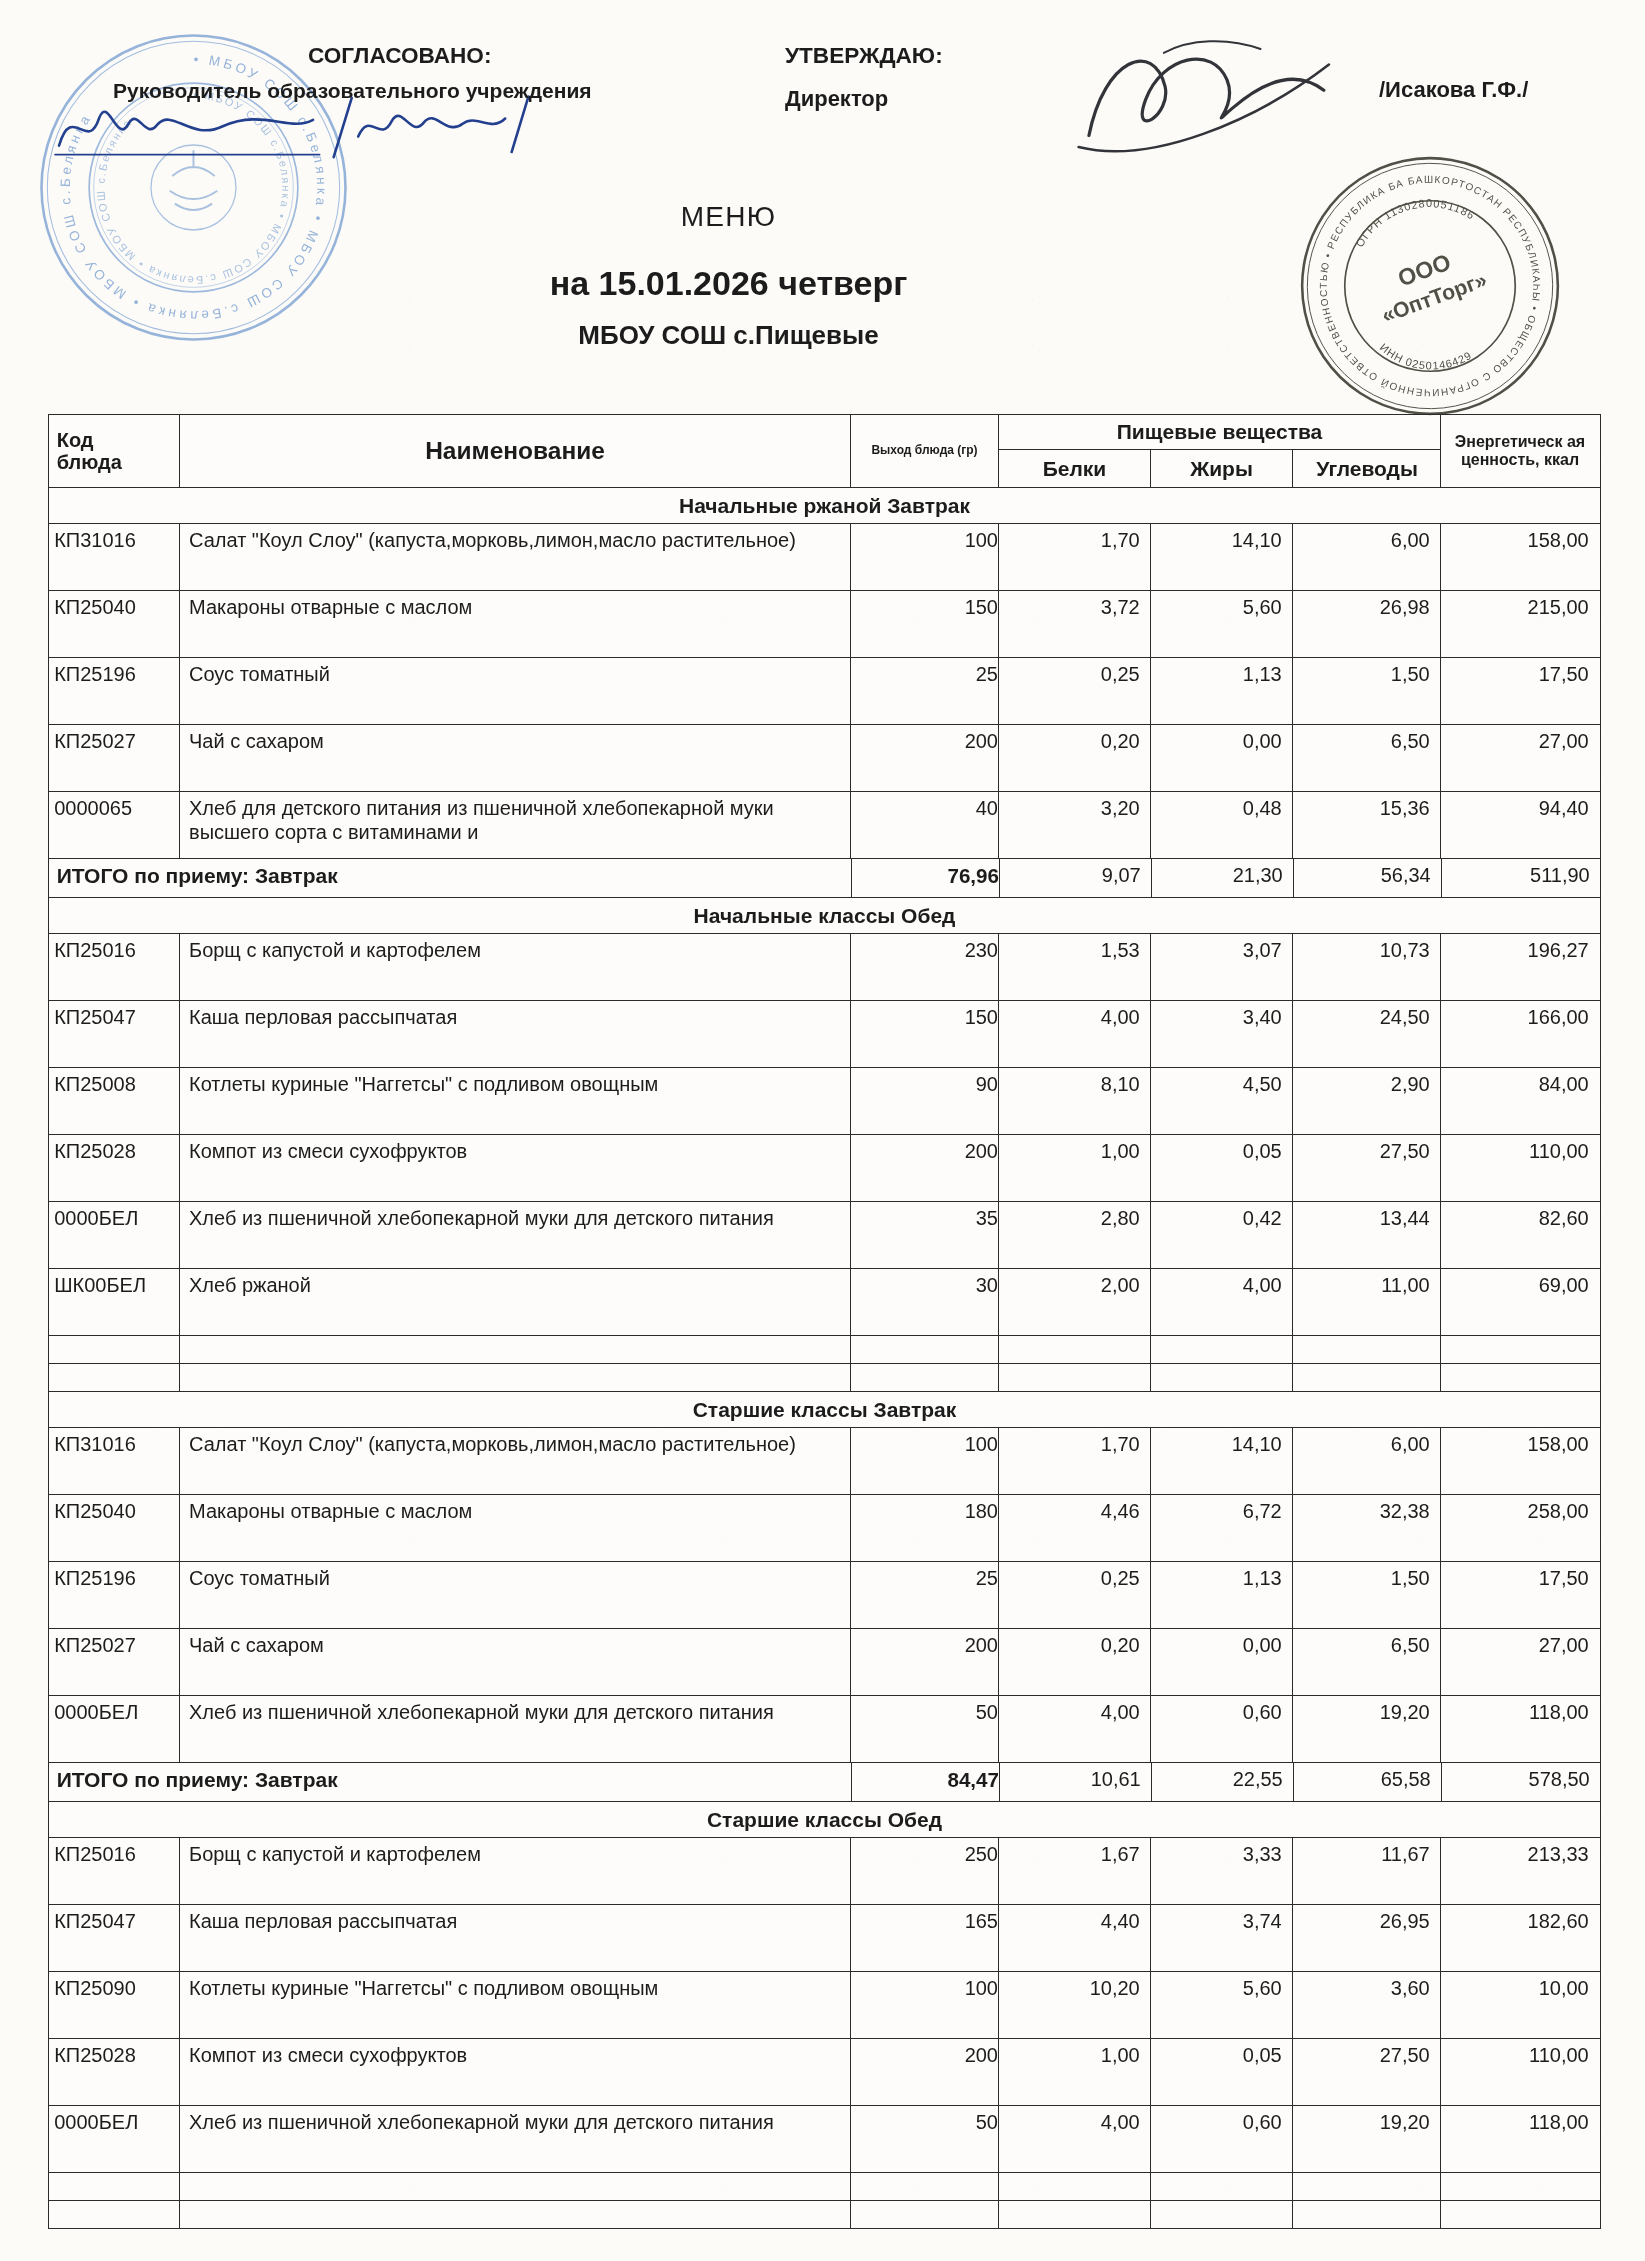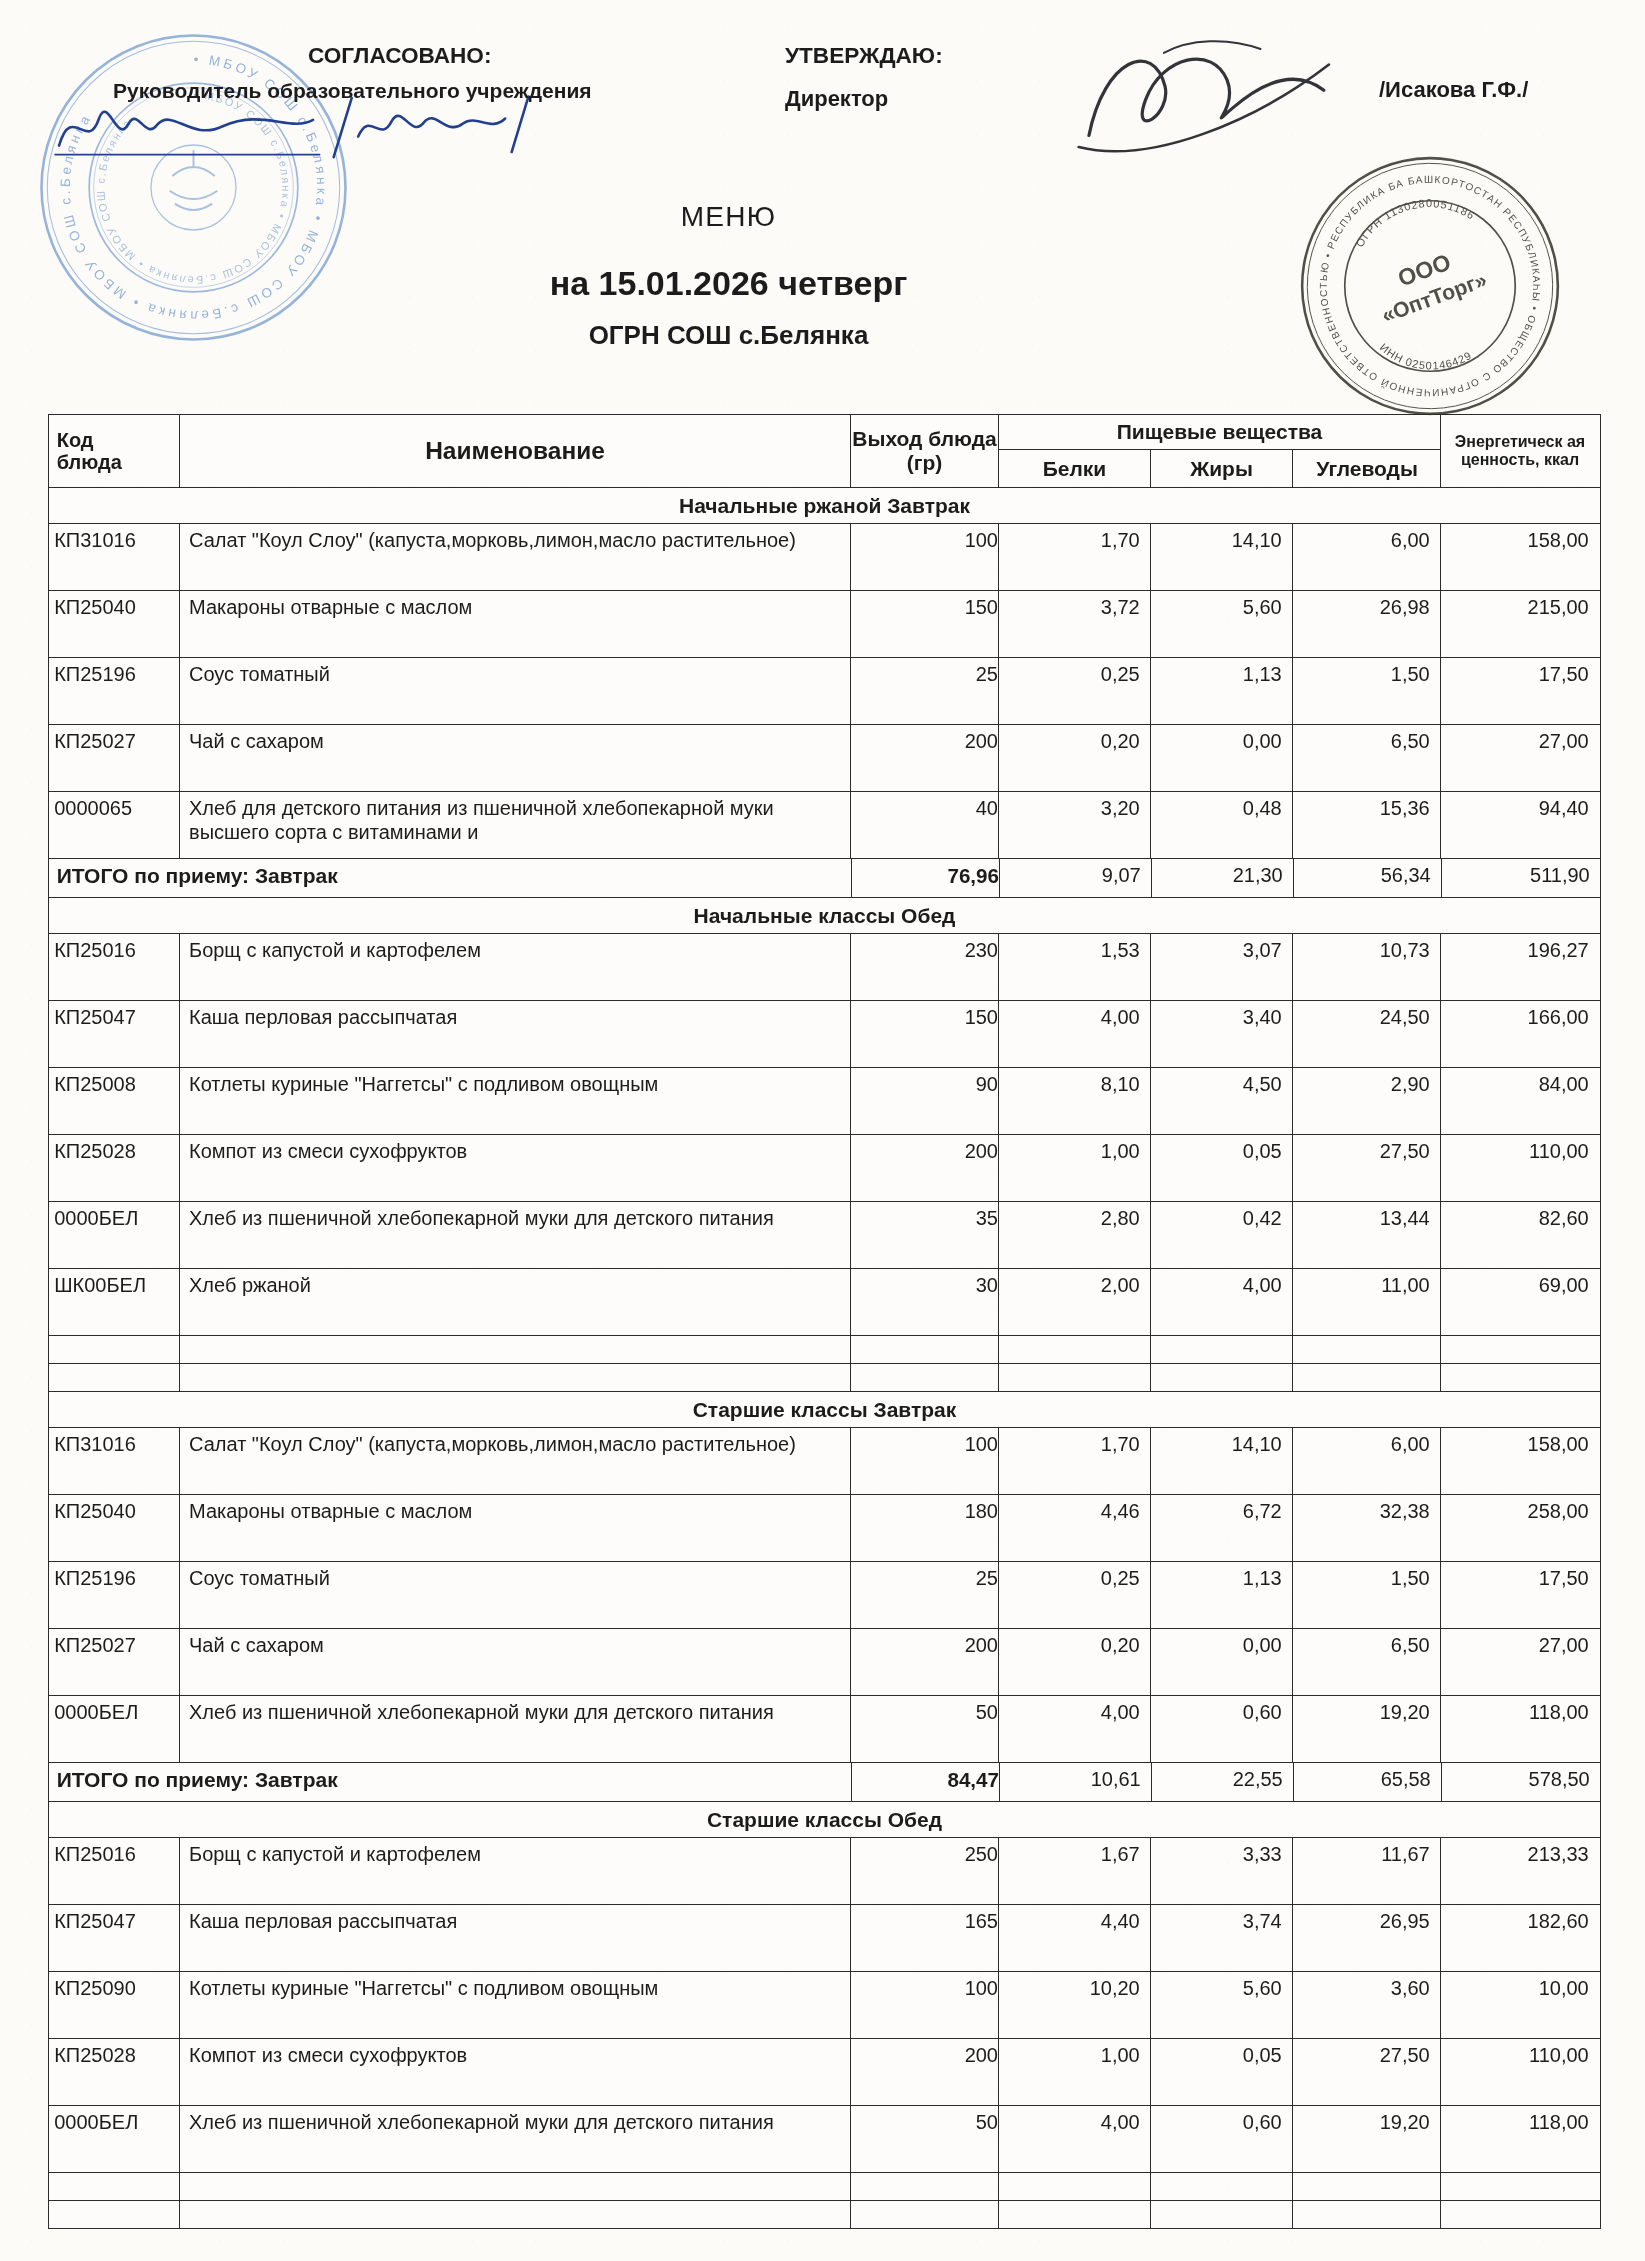--- a/index.html
+++ b/index.html
@@ -38,21 +38,21 @@
   
   .menu-table{
     position:absolute; left:48px; top:414px; width:1553px;
     border:1.9px solid var(--line); background:rgba(255,255,255,0.35);
     font-size:20px;
   }
   .thead{ display:grid; grid-template-columns:131px 671px 148px 442px 158px; height:73px; border-bottom:1.3px solid var(--line); }
   .th{ border-right:1.3px solid var(--line); display:flex; align-items:center; justify-content:center; text-align:center; font-weight:bold; }
   .th-code{ justify-content:flex-start; text-align:left; padding-left:7.7px; padding-right:48px; font-size:20px; line-height:1.1; }
   .th-name{ font-size:24.5px; }
-  .th-out{ font-size:21px; line-height:1.15; }
+  .th-out{ font-size:12px; line-height:1.15; }
   .group-wrap{ display:flex; flex-direction:column; border-right:1.3px solid var(--line); }
   .group-title{ height:35px; display:flex; align-items:center; justify-content:center; font-size:21px; font-weight:bold; border-bottom:1.3px solid var(--line); }
   .group-cols{ flex:1; display:grid; grid-template-columns:152px 142px 148px; }
   .group-cols .th{ font-size:21px; }
   .group-cols .th:last-child{ border-right:none; }
   .th-energy{ border-right:none; font-size:16px; line-height:1.12; padding:0 6.4px; overflow-wrap:break-word; }
 
   .row{ border-bottom:1.3px solid var(--line); }
   .row:last-child{ border-bottom:none; }
   .item-row, .empty-row{ display:grid; grid-template-columns:131px 671px 148px 152px 142px 148px 158px; }
@@ -117,21 +117,21 @@
     <g stroke="#33343a" fill="none" stroke-linecap="round">
       <path d="M34 168 C 58 48, 134 20, 152 92 C 162 136, 98 176, 122 112 C 148 44, 226 28, 248 82 C 266 126, 214 162, 256 126 C 300 88, 352 62, 398 98" stroke-width="5"></path>
       <path d="M18 186 C 130 214, 292 146, 406 58" stroke-width="4"></path>
       <path d="M150 40 C 190 18, 250 16, 300 34" stroke-width="3"></path>
     </g>
   </svg>
 
   <div class="abs title-block">
     <div class="title-line1">МЕНЮ</div>
     <div class="title-line2">на 15.01.2026  четверг</div>
-    <div class="title-line3">ОГРН СОШ с.Белянка</div>
+    <div class="title-line3">МБОУ СОШ с.Пищевые</div>
   </div>
 
   <svg class="abs supplier-stamp" viewBox="0 0 412 412">
     <g stroke="#3f3e33" fill="none">
       <circle cx="206" cy="206" r="198" stroke-width="4"></circle>
       <circle cx="206" cy="206" r="190" stroke-width="1.4"></circle>
       <circle cx="206" cy="206" r="132" stroke-width="2.6"></circle>
     </g>
     <defs>
       <path id="supRing" d="M 206 46 A 160 160 0 1 1 205.9 46"></path>

